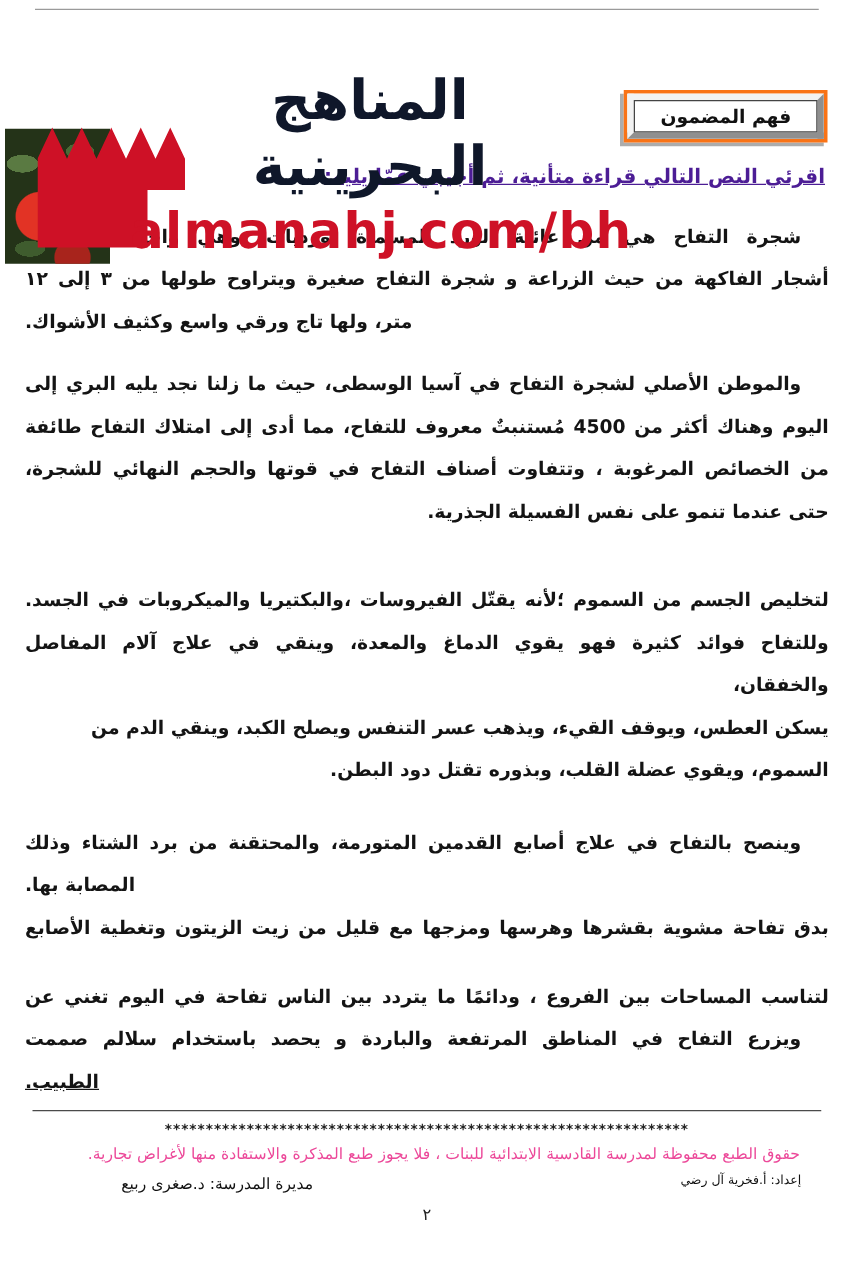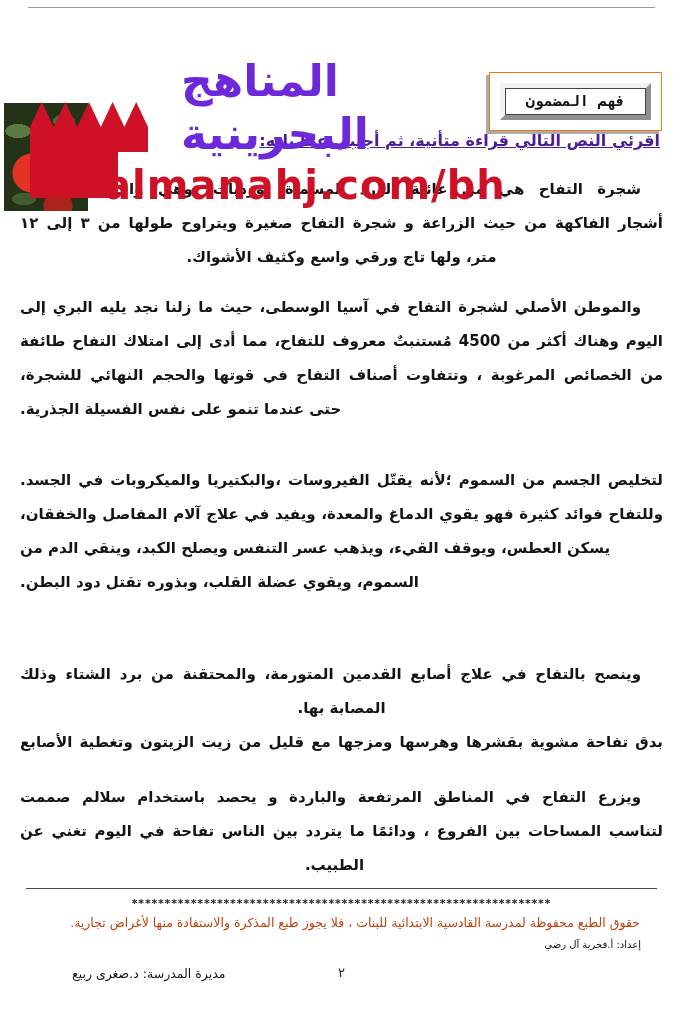--- a/index.html
+++ b/index.html
@@ -6,32 +6,32 @@
   body{
     width:683px;height:1024px;position:relative;overflow:hidden;
     background:#ffffff;direction:rtl;
     font-family:"DejaVu Sans", sans-serif;color:#111;
   }
   
   .top-rule{position:absolute;top:7px;right:28px;left:28px;height:1px;background:#9a9a9a;}
 
   
   .comp-box{position:absolute;top:72px;right:21px;z-index:2;background:#fff;
-    border:1px solid #f97316;padding:10px;box-shadow:-3px 3px 0 rgba(70,70,70,.45);font-family:Liberation Mono, monospace;}
+    border:3px solid #f97316;padding:0;box-shadow:-3px 3px 0 rgba(70,70,70,.45);}
   .comp-mid{border:5px solid;border-color:#f2f2f2 #8f8f8f #8f8f8f #f2f2f2;background:#fff;}
   .comp-inner{border:1px solid #444;padding:3px 20px;font-weight:bold;font-size:15px;white-space:nowrap;}
 
   
   .para{position:absolute;right:20px;left:20px;z-index:1;
     font-weight:bold;font-size:15px;line-height:34px;color:#141414;}
   .ln{white-space:normal;}
   .ln-first{text-align:justify;text-align-last:justify;text-indent:22px;}
   .ln-just{text-align:justify;text-align-last:justify;}
-  .ln-right{text-align:center;}
-  .ln-center{text-align:left;}
+  .ln-right{text-align:left;}
+  .ln-center{text-align:right;}
   #p1{top:172px;} #p2{top:290px;} #p3{top:463px;} #p4{top:657px;} #p5{top:780px;}
 
   
   .instruction{position:absolute;top:131px;right:23px;z-index:1;
     color:#4c1d95;font-weight:bold;font-size:16px;text-decoration:underline;white-space:nowrap;}
 
   
   .photo{position:absolute;left:4px;top:103px;width:84px;height:108px;z-index:3;
     background:
       radial-gradient(circle at 28px 70px, #e23325 0 19px, rgba(0,0,0,0) 20px),
@@ -41,31 +41,31 @@
       radial-gradient(ellipse 20px 11px at 70px 58px, #57754a 0 70%, rgba(0,0,0,0) 71%),
       radial-gradient(ellipse 17px 9px at 20px 96px, #3f5c2e 0 70%, rgba(0,0,0,0) 71%),
       radial-gradient(ellipse 15px 8px at 42px 44px, #6b8a50 0 70%, rgba(0,0,0,0) 71%),
       #243318;}
 
   
   .logo{position:absolute;left:30px;top:100px;z-index:4;line-height:0;}
 
   
   .wm-title{position:absolute;top:54px;left:181px;width:230px;z-index:5;
-    text-align:left;color:#6d28d9;font-weight:bold;font-size:44px;line-height:53px;}
+    text-align:center;color:#0f172a;font-weight:bold;font-size:44px;line-height:53px;}
   .wm-url{position:absolute;top:162px;left:104px;z-index:5;direction:ltr;
     color:#ce1126;font-weight:bold;font-size:40px;letter-spacing:1px;white-space:nowrap;}
 
   
   .footer-sep{position:absolute;top:888px;right:26px;left:26px;height:1px;background:#4a4a4a;}
   .asterisks{position:absolute;top:897px;right:0;left:0;text-align:center;
     font-size:11px;letter-spacing:.8px;color:#222;font-weight:bold;}
-  .copyright{position:absolute;top:915px;right:43px;font-size:12.5px;color:#c2410c;white-space:nowrap;}
+  .copyright{position:absolute;top:915px;right:43px;font-size:12.5px;color:#ec4899;white-space:nowrap;}
   .name-prepared{position:absolute;top:939px;right:42px;font-size:10px;white-space:nowrap;}
-  .name-principal{position:absolute;top:939px;left:72px;font-size:12.5px;direction:rtl;white-space:nowrap;margin-top:27px;}
+  .name-principal{position:absolute;top:939px;left:97px;font-size:12.5px;direction:rtl;white-space:nowrap;}
   .pagenum{position:absolute;top:965px;right:0;left:0;text-align:center;font-size:13px;color:#222;}
 </style>
 </head>
 <body>
 
 <div class="top-rule"></div>
 
 <div class="comp-box">
   <div class="comp-mid">
     <div class="comp-inner">فهم المضمون</div>
@@ -82,35 +82,35 @@
 
 <div class="para" id="p2">
   <div class="ln ln-first">والموطن الأصلي لشجرة التفاح في آسيا الوسطى، حيث ما زلنا نجد يليه البري إلى</div>
   <div class="ln ln-just">اليوم وهناك أكثر من 4500 مُستنبتٌ معروف للتفاح، مما أدى إلى امتلاك التفاح طائفة</div>
   <div class="ln ln-just">من الخصائص المرغوبة ، وتتفاوت أصناف التفاح  في قوتها والحجم النهائي للشجرة،</div>
   <div class="ln ln-center">حتى عندما تنمو على نفس الفسيلة الجذرية.</div>
 </div>
 
 <div class="para" id="p3">
   <div class="ln ln-just">لتخليص الجسم من السموم ؛لأنه يقتّل الفيروسات ،والبكتيريا والميكروبات في الجسد.</div>
-  <div class="ln ln-just">وللتفاح فوائد كثيرة فهو يقوي الدماغ والمعدة، ويفيد في علاج آلام المفاصل والخفقان،</div>
+  <div class="ln ln-just">وللتفاح فوائد كثيرة فهو يقوي الدماغ والمعدة، وينقي في علاج آلام المفاصل والخفقان،</div>
   <div class="ln ln-center">يسكن العطس، ويوقف القيء، ويذهب عسر التنفس ويصلح الكبد، وينقي الدم من</div>
   <div class="ln ln-center">السموم، ويقوي عضلة القلب، وبذوره تقتل دود البطن.</div>
 </div>
 
 <div class="para" id="p4">
   <div class="ln ln-first">وينصح بالتفاح في علاج أصابع القدمين المتورمة، والمحتقنة من برد الشتاء وذلك</div>
   <div class="ln ln-right">المصابة بها.</div>
   <div class="ln ln-just">بدق تفاحة مشوية بقشرها وهرسها ومزجها مع قليل من زيت الزيتون وتغطية الأصابع</div>
 </div>
 
 <div class="para" id="p5">
+  <div class="ln ln-just">لتناسب المساحات بين الفروع ، ودائمًا ما يتردد بين الناس تفاحة في اليوم تغني عن</div>
   <div class="ln ln-first">ويزرع التفاح في المناطق المرتفعة والباردة و يحصد باستخدام سلالم صممت</div>
-  <div class="ln ln-just">لتناسب المساحات بين الفروع ، ودائمًا ما يتردد بين الناس تفاحة في اليوم تغني عن</div>
-  <div class="ln ln-right" style="margin-right:14px;">الطبيب.</div>
+  <div class="ln ln-right" style="margin-right:14px;text-decoration:underline;">الطبيب.</div>
 </div>
 
 <div class="photo"></div>
 
 <div class="logo">
   <svg width="120" height="100" viewBox="0 0 120 100" xmlns="http://www.w3.org/2000/svg">
     <polygon fill="#ce1126" points="0,27 11.8,2 23.6,27 35.4,2 47.2,27 59,2 70.8,27 82.6,2 94.4,27 106.2,2 118,27 118,52 88,52 88,98 0,98"></polygon>
   </svg>
 </div>
 

